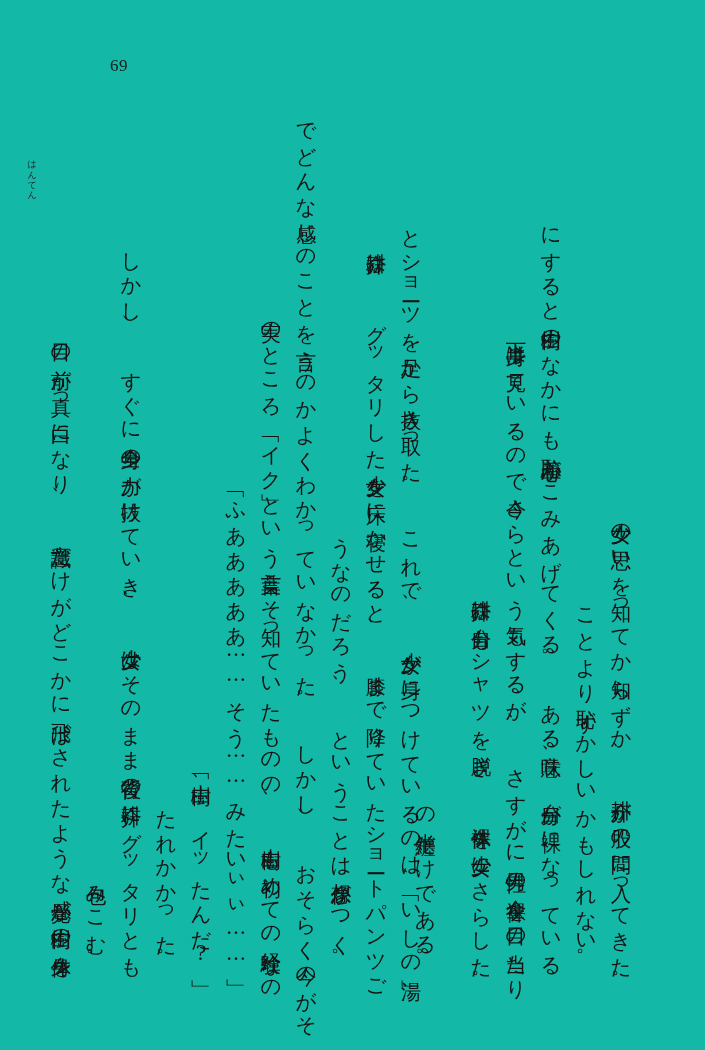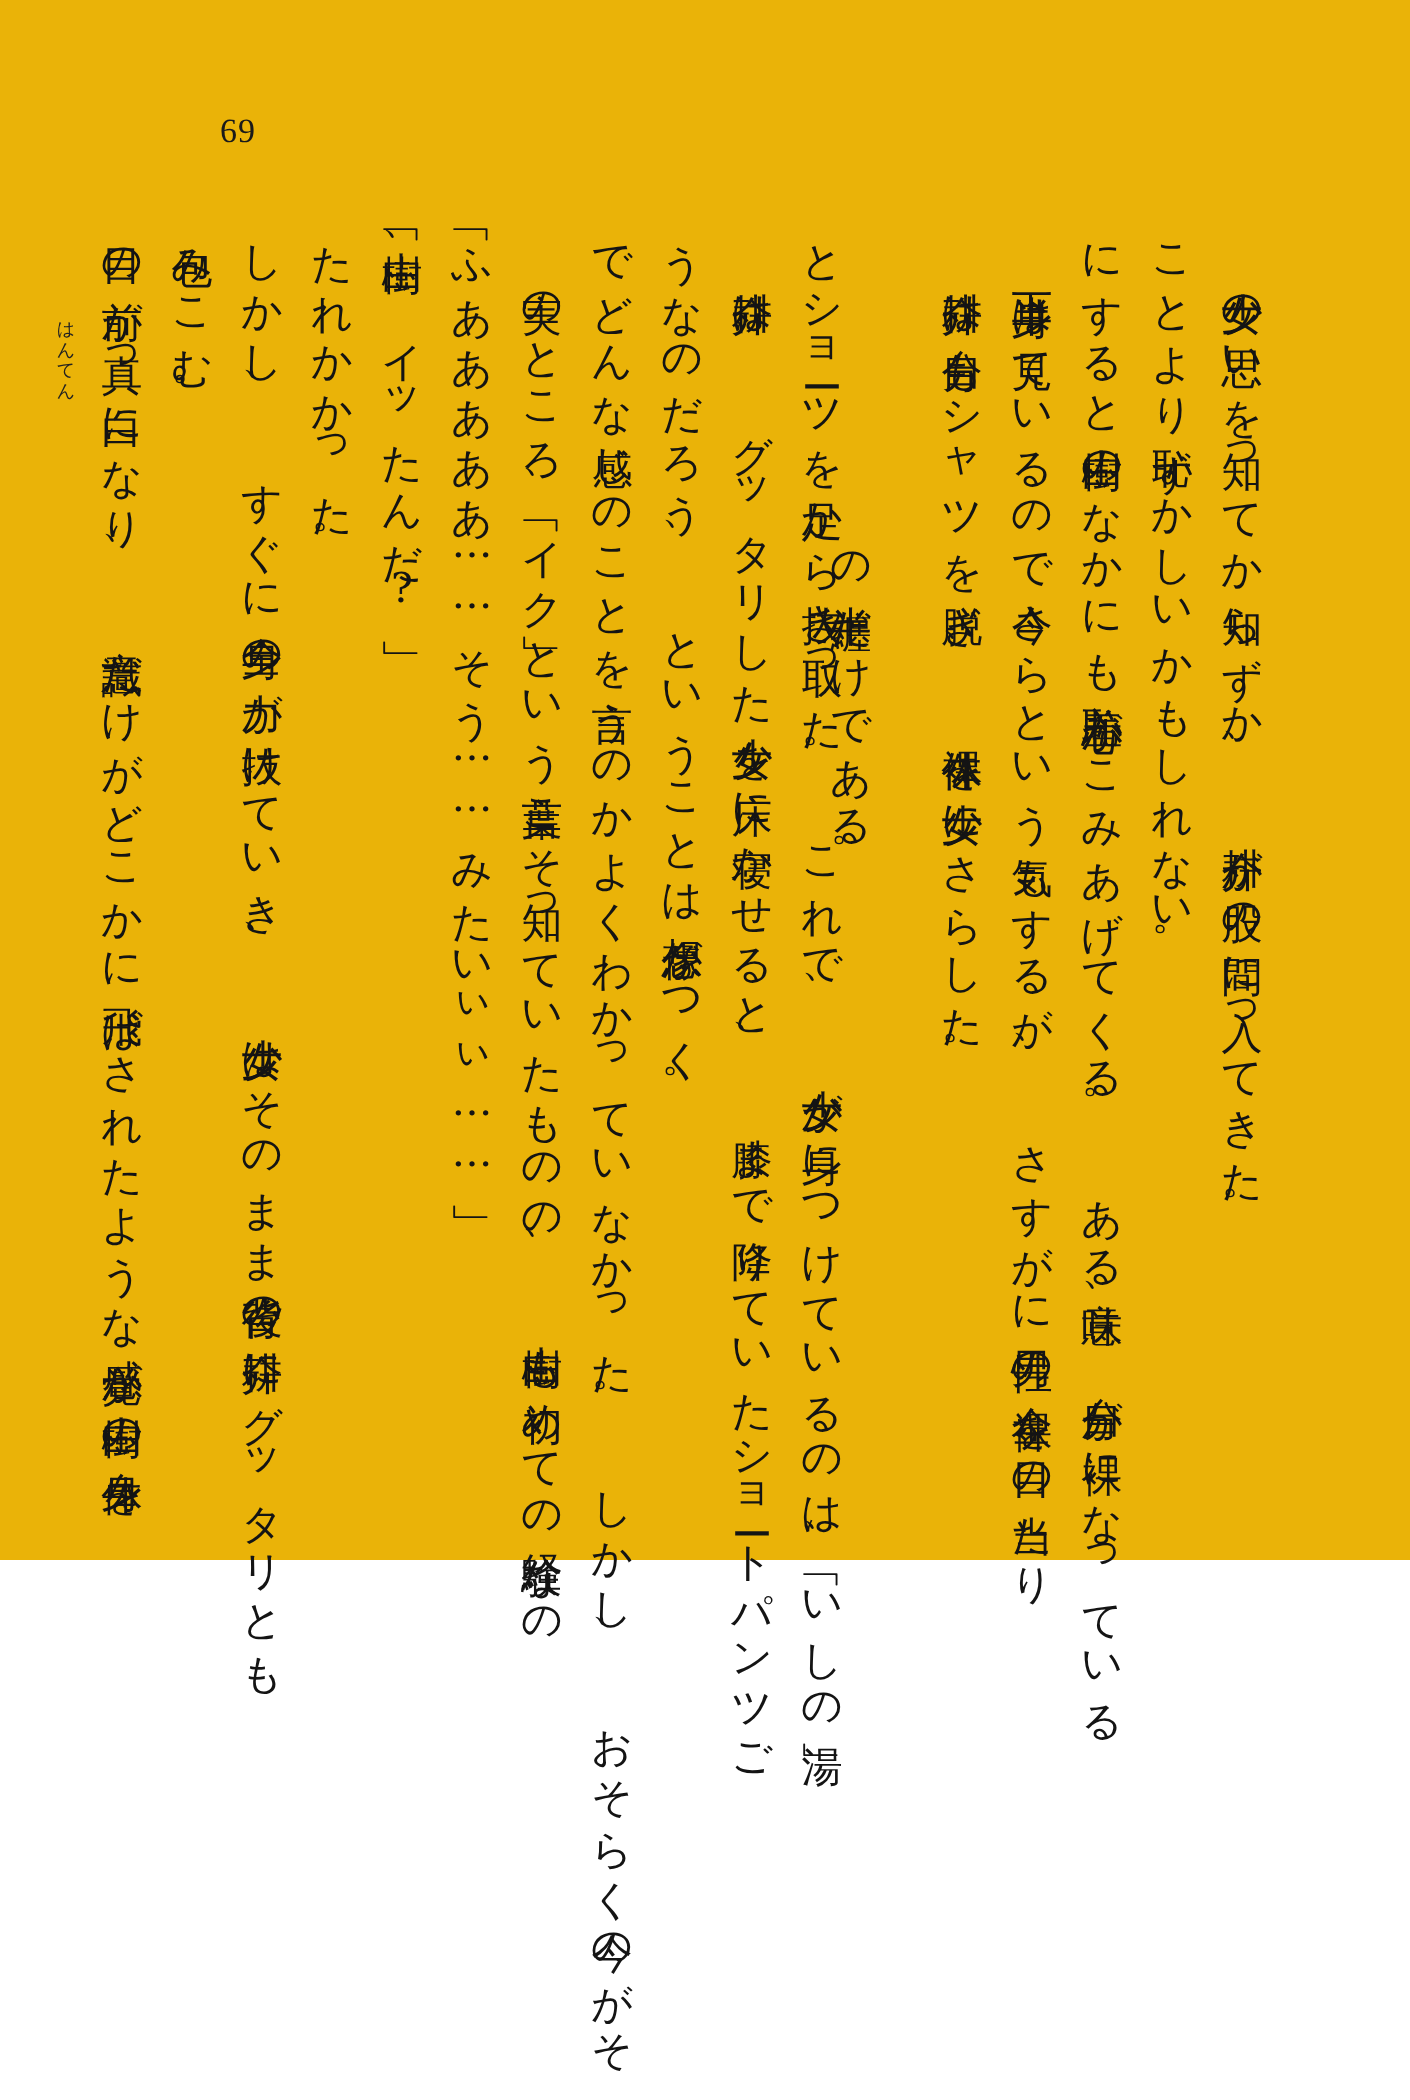--- a/index.html
+++ b/index.html
@@ -12,22 +12,23 @@
     height: 1050px;
     font-family: "Liberation Serif", "DejaVu Serif", serif;
     color: #111111;
     position: relative;
     overflow: hidden;
   }
   .page {
     position: absolute;
     top: 0; left: 0;
     width: 705px;
-    height: 780px;
-    background: #eab308;
+    height: 1050px;
+    background: #14b8a6;
+    text-align: right;
   }
   .page-number {
     position: absolute;
     top: 56px;
     left: 110px;
     font-size: 17px;
     letter-spacing: 0.5px;
     color: #1a1a1a;
   }
   

